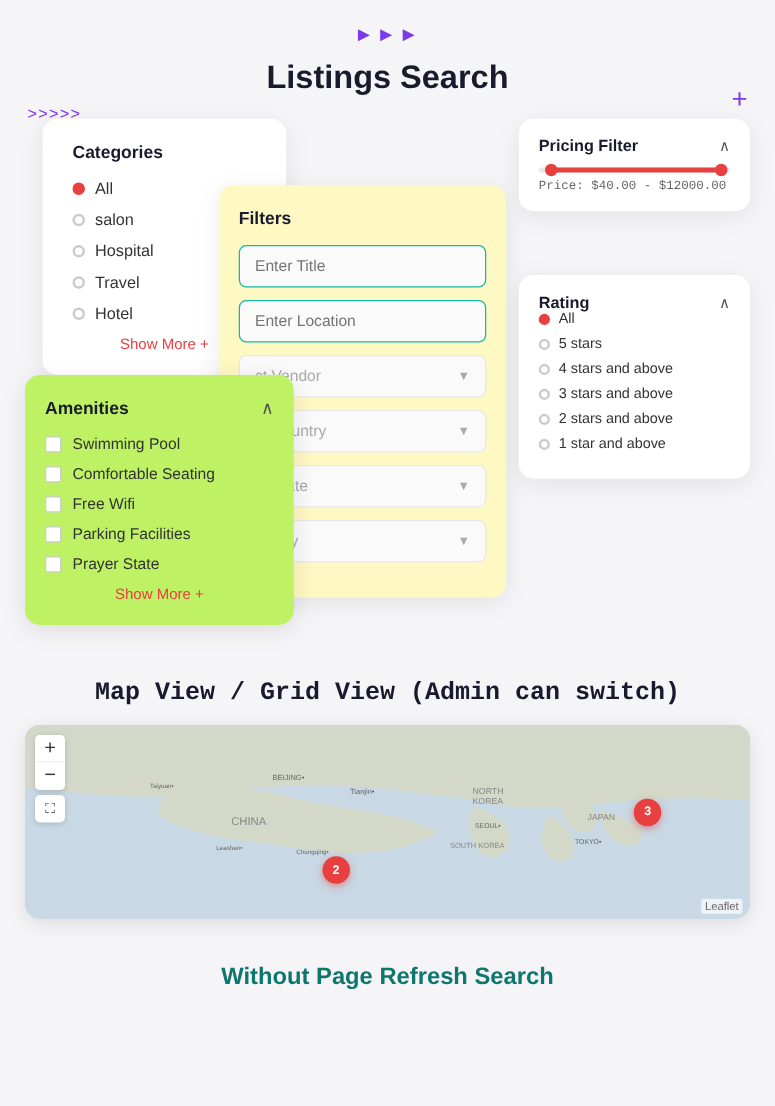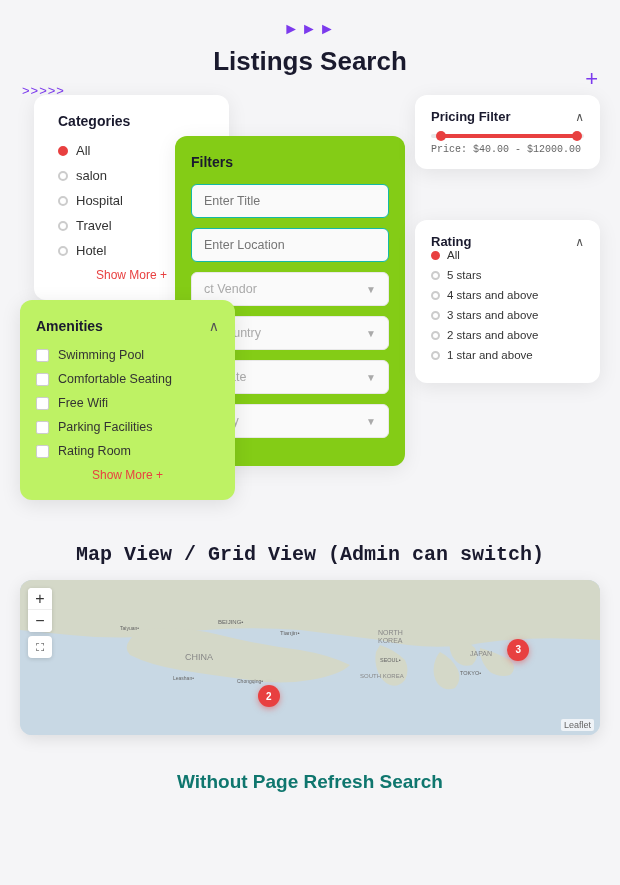--- a/index.html
+++ b/index.html
@@ -155,24 +155,24 @@
       height: 13px;
       border: 1.5px solid #ccc;
       border-radius: 2px;
       flex-shrink: 0;
       background: #fff;
     }
 
     
     .filters-card {
       position: absolute;
-      top: 41px;
+      top: 53px;
       left: 155px;
       width: 230px;
-      background: #84cc16;
+      background: #fef9c3;
       border-radius: 12px;
       box-shadow: 0 4px 20px rgba(0,0,0,0.08);
       padding: 18px 16px;
       z-index: 2;
     }
     .filters-title {
       font-size: 14px;
       font-weight: 700;
       color: #1a1a2e;
       margin-bottom: 14px;
@@ -472,21 +472,21 @@
       <div class="amenity-item">
         <div class="checkbox"></div>
         <span>Free Wifi</span>
       </div>
       <div class="amenity-item">
         <div class="checkbox"></div>
         <span>Parking Facilities</span>
       </div>
       <div class="amenity-item">
         <div class="checkbox"></div>
-        <span>Rating Room</span>
+        <span>Prayer State</span>
       </div>
       <div class="show-more">
         <span>Show More +</span>
       </div>
     </div>
 
     <div class="filters-card">
       <div class="filters-title">Filters</div>
       <input class="filter-input" type="text" placeholder="Enter Title" style="">
       <input class="filter-input" type="text" placeholder="Enter Location" style="">

